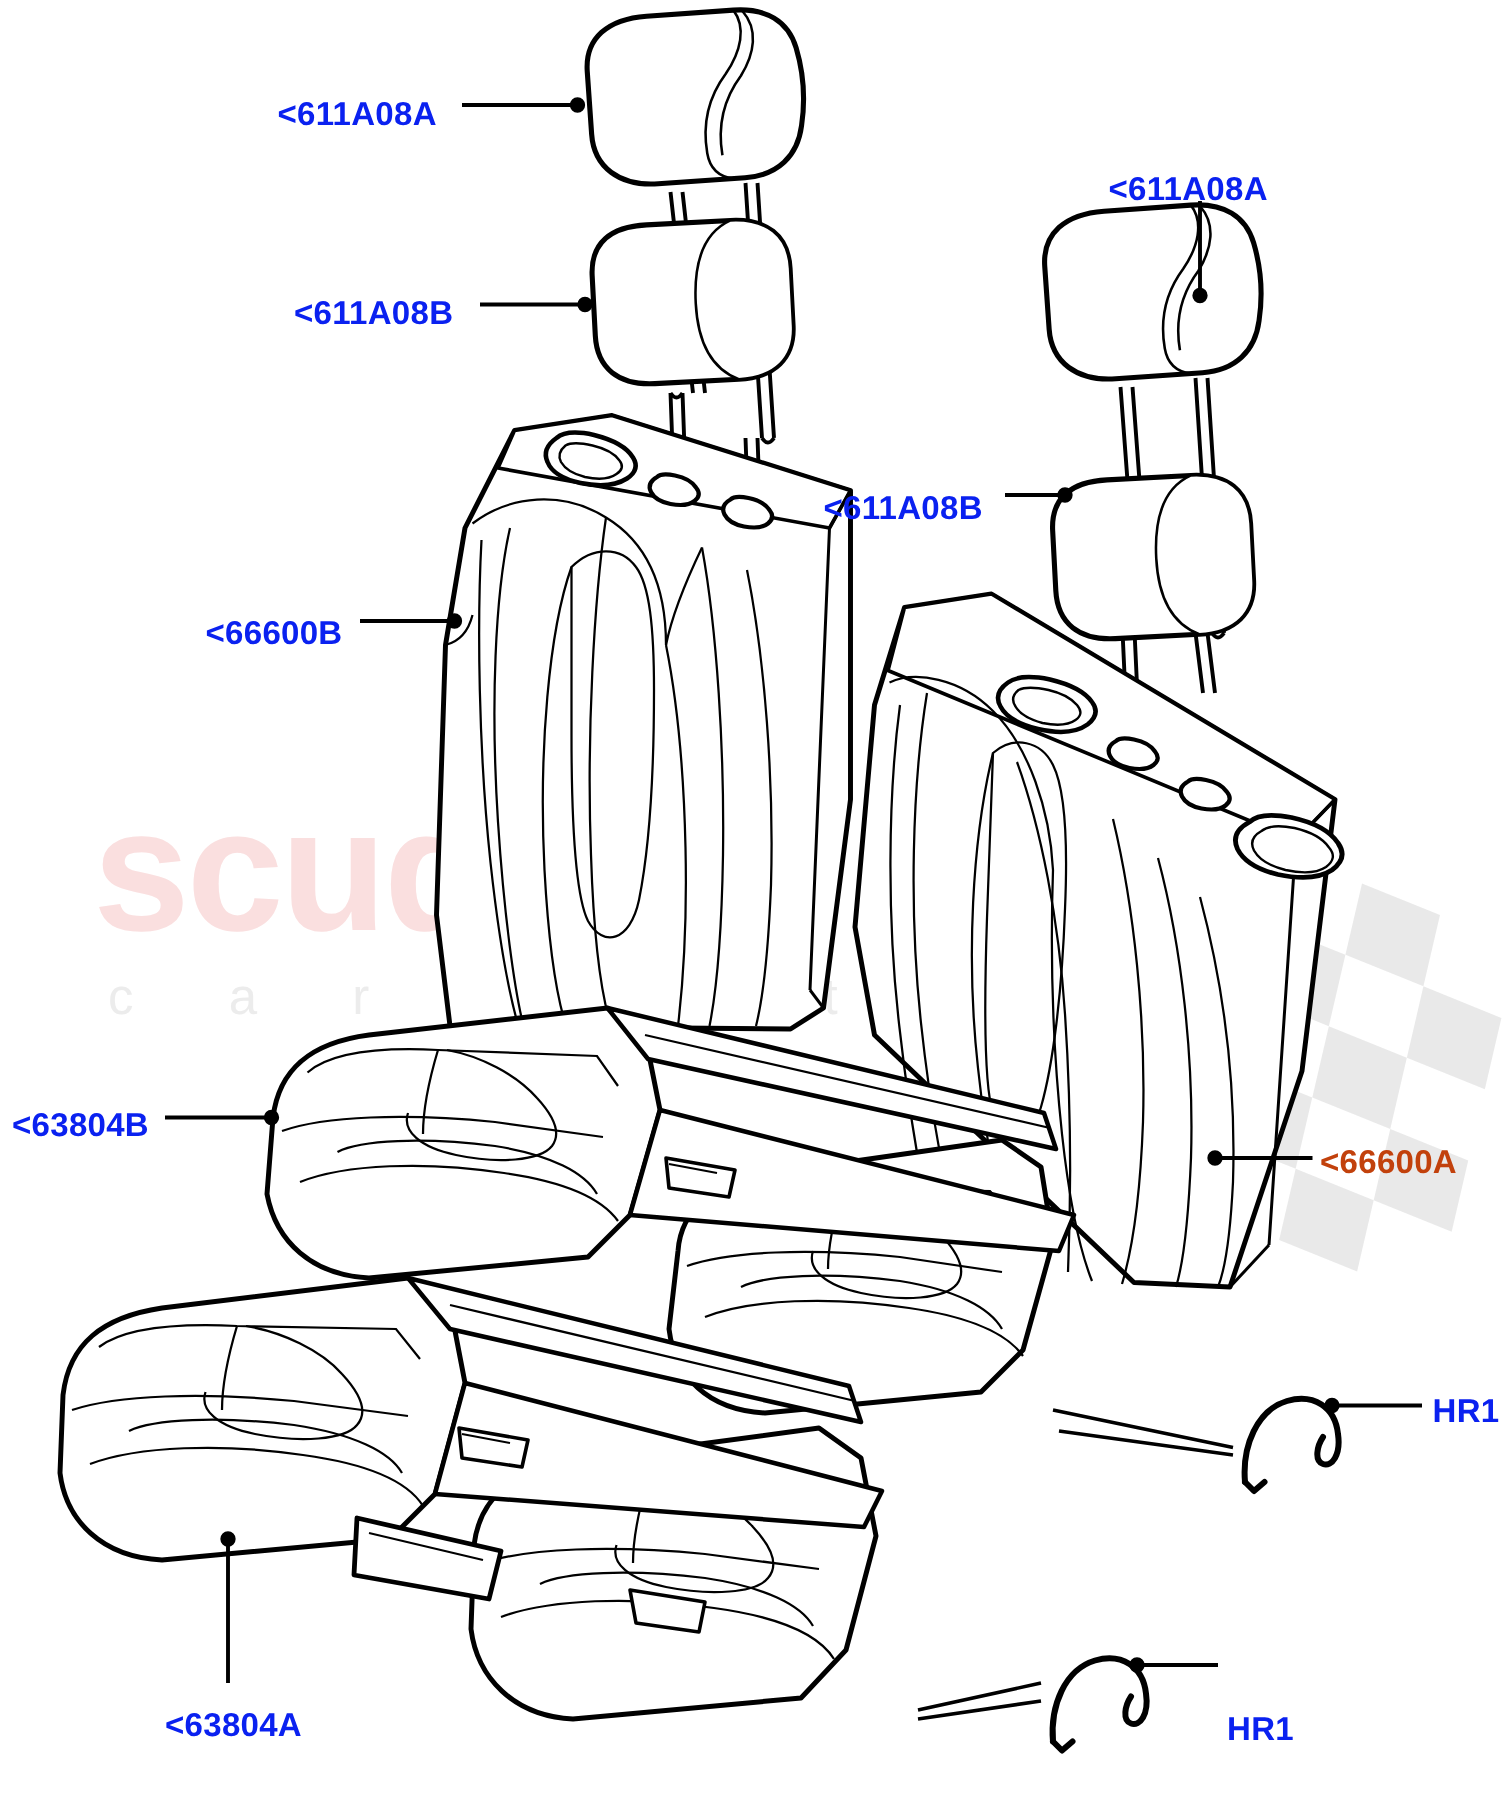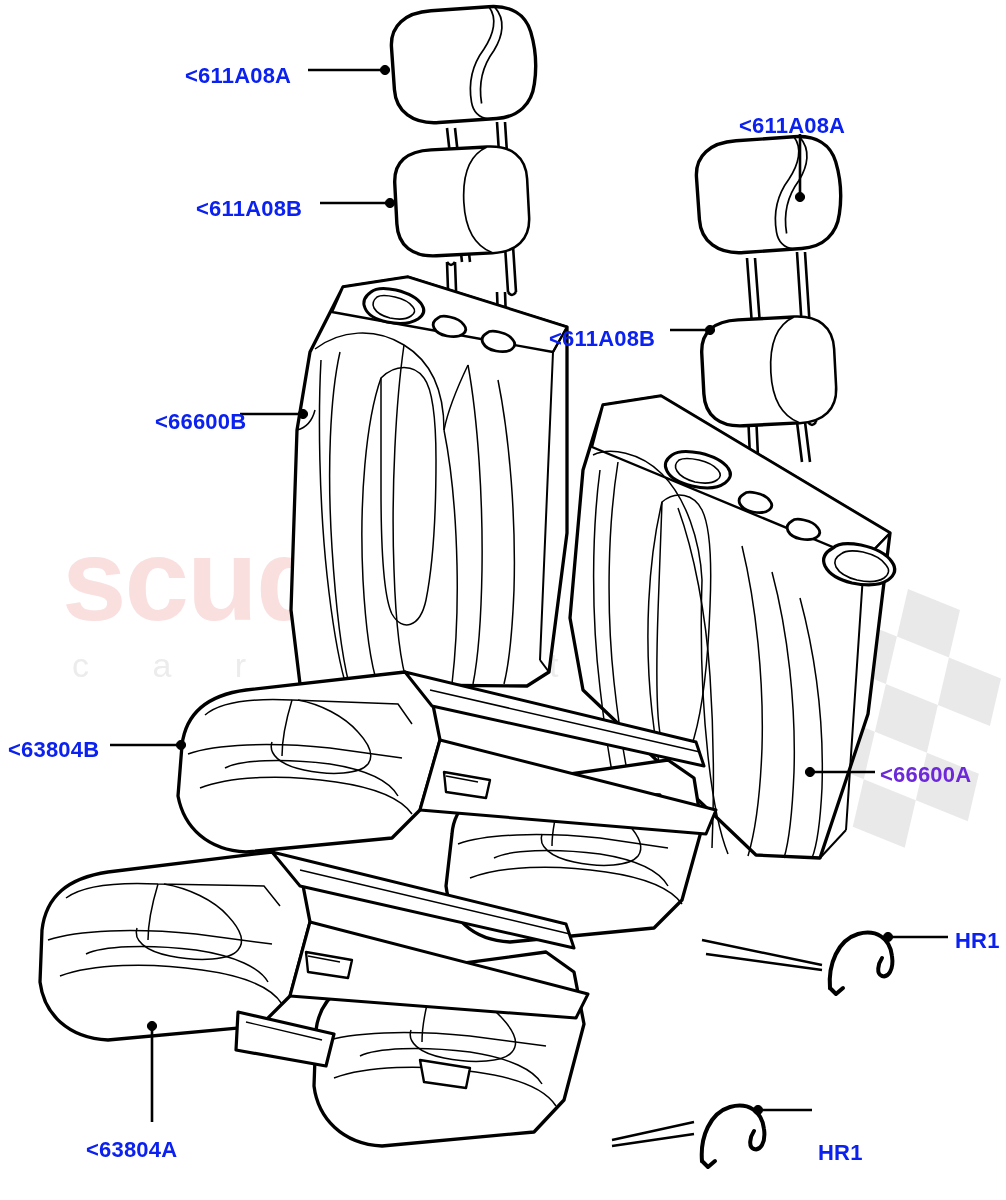--- a/index.html
+++ b/index.html
@@ -265,20 +265,20 @@
 
       <line x1="812" y1="1110" x2="758" y2="1110" stroke-width="2.6"></line>
         <circle cx="758" cy="1110" r="4.6"></circle>
     </g>
   </svg>
 
   <div class="lbl" id="lb1" style="left: 185px; top: 63px; color: rgb(10, 33, 240);">&lt;611A08A</div>
   <div class="lbl" id="lb2" style="left: 196px; top: 196px; color: rgb(10, 33, 240);">&lt;611A08B</div>
   <div class="lbl" id="lb3" style="left: 739px; top: 113px; color: rgb(10, 33, 240);">&lt;611A08A</div>
   <div class="lbl" id="lb4" style="left: 549px; top: 326px; color: rgb(10, 33, 240);">&lt;611A08B</div>
-  <div class="lbl" id="lb5" style="left: 137px; top: 409px; color: rgb(10, 33, 240); margin-left: 18px;">&lt;66600B</div>
-  <div class="lbl" id="lb6" style="left: 880px; top: 762px; color: #6d28d9;">&lt;66600A</div>
+  <div class="lbl" id="lb5" style="left: 137px; top: 409px; color: rgb(10, 33, 240);">&lt;66600B</div>
+  <div class="lbl" id="lb6" style="left: 880px; top: 762px; color: #c2410c;">&lt;66600A</div>
   <div class="lbl" id="lb7" style="left: 8px; top: 737px; color: rgb(10, 33, 240);">&lt;63804B</div>
-  <div class="lbl" id="lb8" style="left: 86px; top: 1137px; color: rgb(10, 33, 240);">&lt;63804A</div>
+  <div class="lbl" id="lb8" style="left: 110px; top: 1137px; color: rgb(10, 33, 240);">&lt;63804A</div>
   <div class="lbl" id="lb9" style="left: 955px; top: 928px; color: rgb(10, 33, 240);">HR1</div>
   <div class="lbl" id="lb10" style="left: 818px; top: 1140px; color: rgb(10, 33, 240);">HR1</div>
 
 </div>
 
 </body></html>

